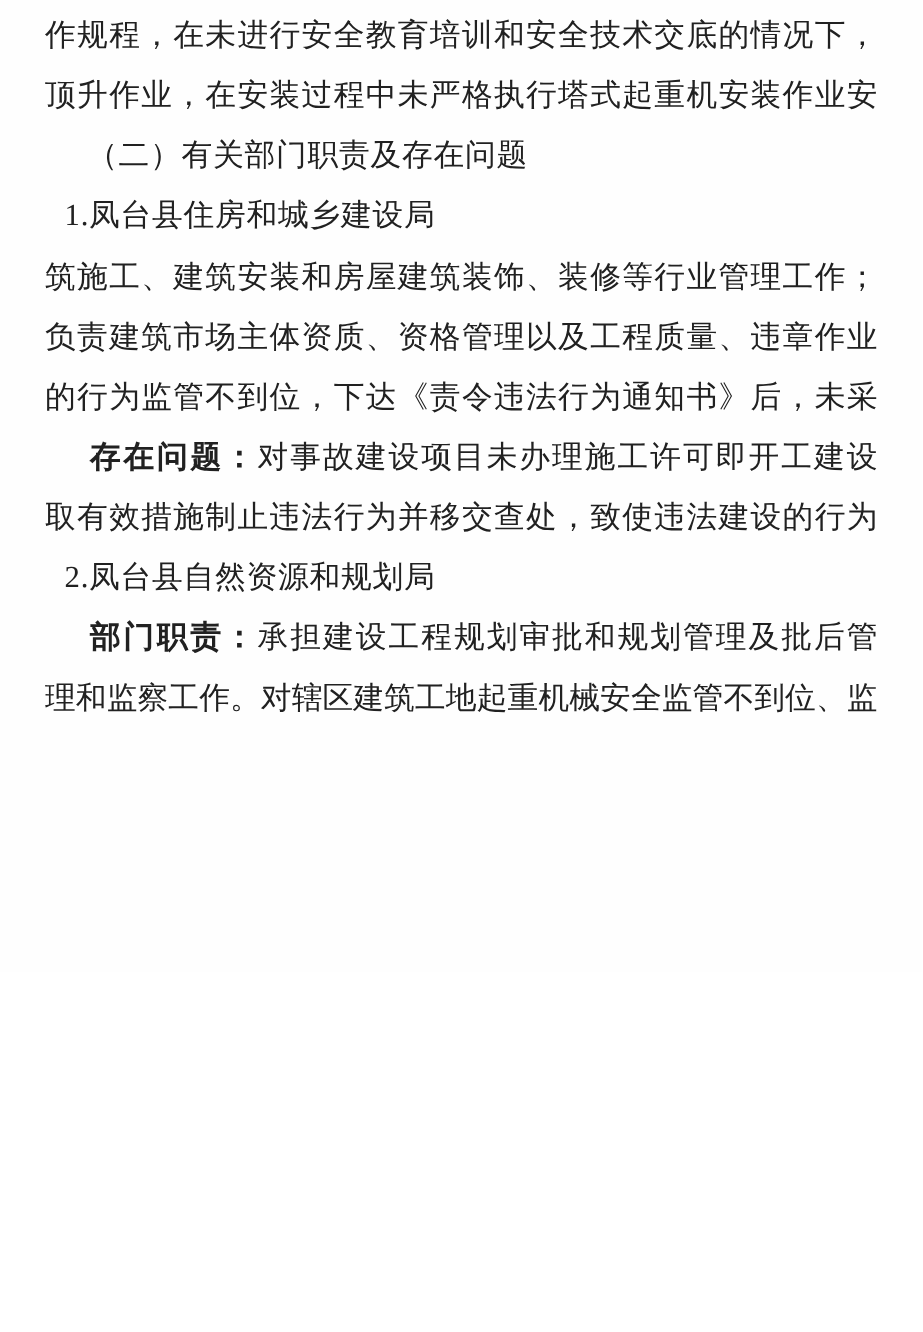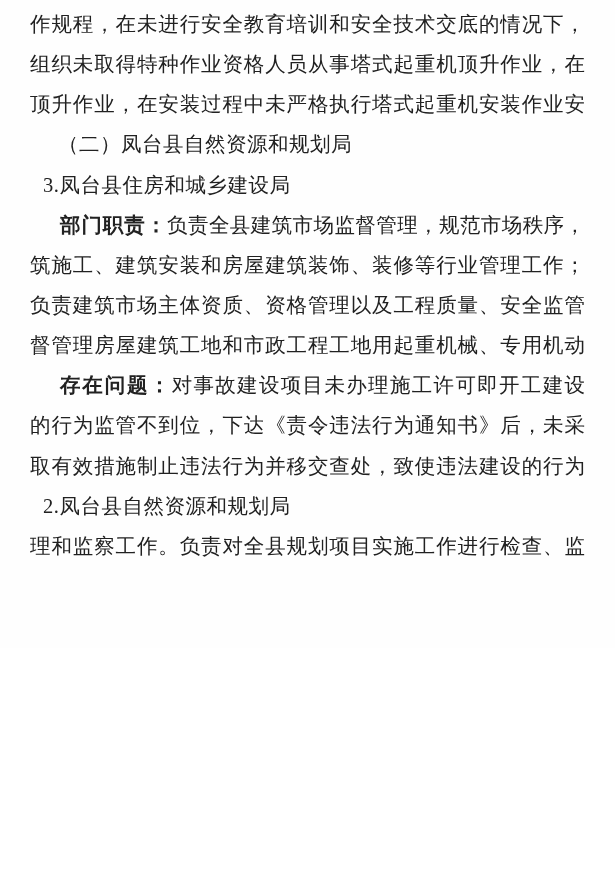--- a/index.html
+++ b/index.html
@@ -42,27 +42,25 @@
   .line.item {
     letter-spacing: 0.5px;
   }
 </style>
 </head>
 <body>
 
 <div class="page">
   <div>
       <div class="line fill"><span>作规程，在未进行安全教育培训和安全技术交底的情况下，</span></div>
-      <div class="line fill"><span>组织未取得特种作业资格人员从事塔式起重机顶升作业，在</span></div>
       <div class="line fill"><span>顶升作业，在安装过程中未严格执行塔式起重机安装作业安</span></div>
-      <div class="line heading" style="padding-left: 28px;"><span>（二）凤台县自然资源和规划局</span></div>
-      <div class="line item" style="padding-left: 13px;"><span>3.凤台县住房和城乡建设局</span></div>
-      <div class="line fill" style="padding-left: 30px;"><span class="lead">部门职责：</span><span>负责全县建筑市场监督管理，规范市场秩序，</span></div>
+      <div class="line heading" style="padding-left: 28px;"><span>（二）有关部门职责及存在问题</span></div>
+      <div class="line item" style="padding-left: 13px;"><span>1.凤台县住房和城乡建设局</span></div>
       <div class="line fill"><span>筑施工、建筑安装和房屋建筑装饰、装修等行业管理工作；</span></div>
-      <div class="line fill"><span>负责建筑市场主体资质、资格管理以及工程质量、安全监管</span></div>
-      <div class="line fill"><span>督管理房屋建筑工地和市政工程工地用起重机械、专用机动</span></div>
+      <div class="line fill"><span>负责建筑市场主体资质、资格管理以及工程质量、违章作业</span></div>
+      <div class="line fill"><span>的行为监管不到位，下达《责令违法行为通知书》后，未采</span></div>
       <div class="line fill" style="padding-left: 30px;"><span class="lead">存在问题：</span><span>对事故建设项目未办理施工许可即开工建设</span></div>
-      <div class="line fill"><span>的行为监管不到位，下达《责令违法行为通知书》后，未采</span></div>
       <div class="line fill"><span>取有效措施制止违法行为并移交查处，致使违法建设的行为</span></div>
       <div class="line item" style="padding-left: 13px;"><span>2.凤台县自然资源和规划局</span></div>
-      <div class="line fill"><span>理和监察工作。负责对全县规划项目实施工作进行检查、监</span></div>
+      <div class="line fill" style="padding-left: 30px;"><span class="lead">部门职责：</span><span>承担建设工程规划审批和规划管理及批后管</span></div>
+      <div class="line fill"><span>理和监察工作。对辖区建筑工地起重机械安全监管不到位、监</span></div>
     </div>
 </div>
 
 </body></html>

